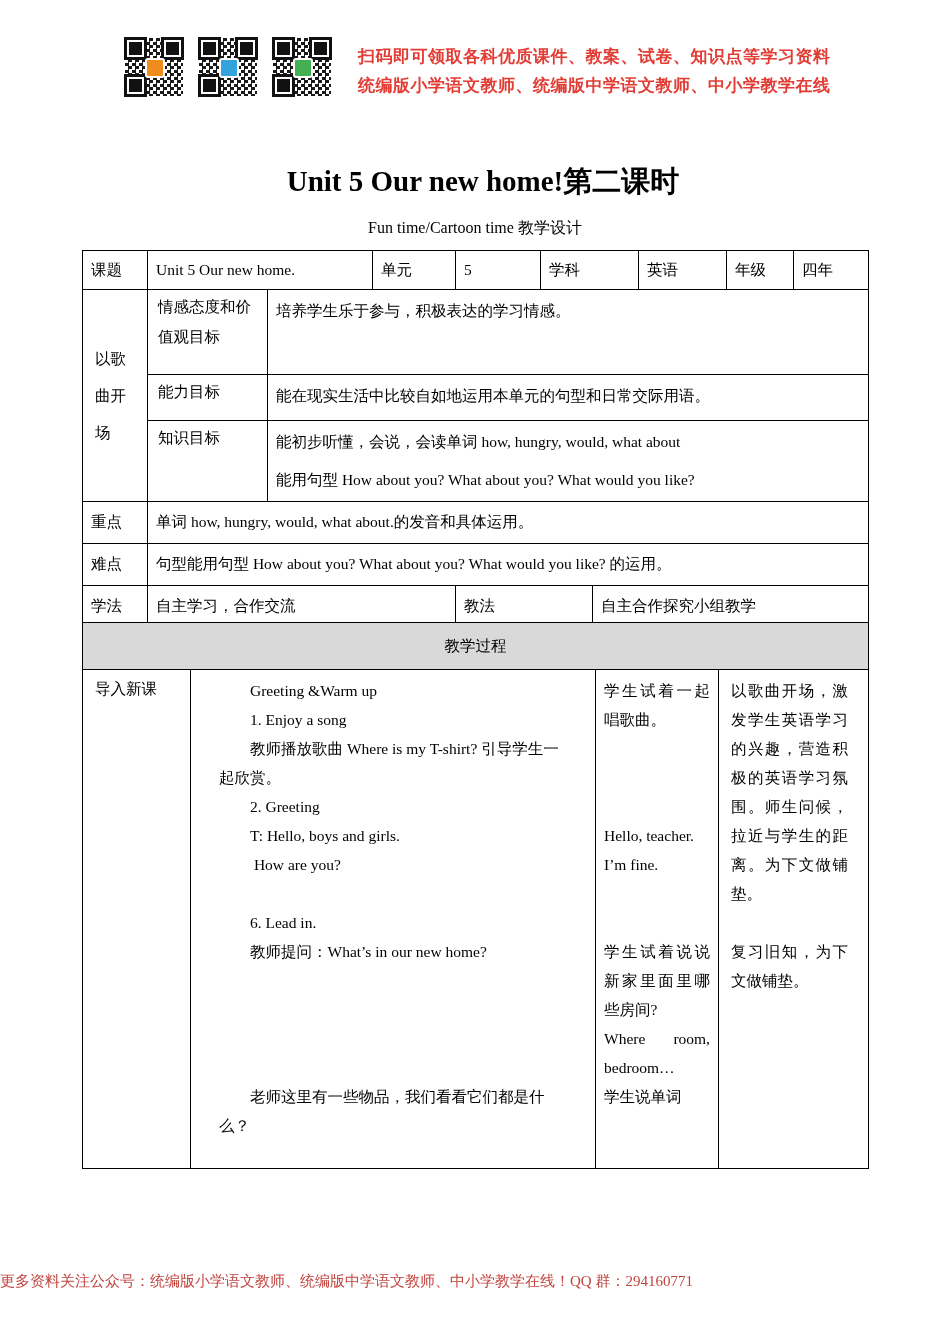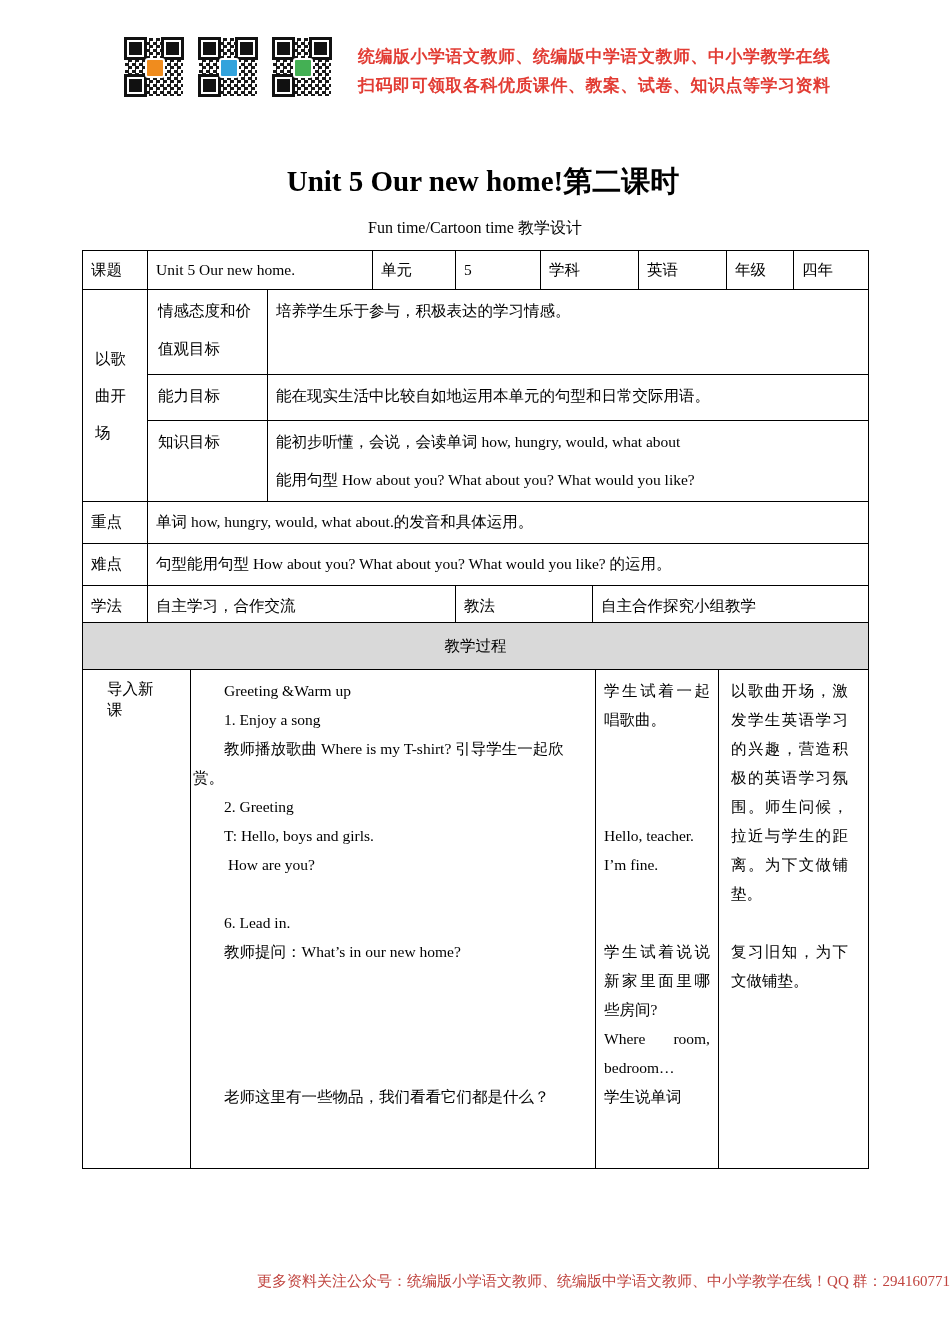--- a/index.html
+++ b/index.html
@@ -25,41 +25,41 @@
              font-size:29px;font-weight:700;margin:8px}
   .doc-subtitle{position:absolute;top:218px;left:0;width:950px;text-align:center;font-size:16px}
 
   
   table{border-collapse:collapse;table-layout:fixed;font-size:15.5px}
   td{border:1px solid #000;padding:2px 8px;vertical-align:middle;overflow:hidden}
 
   .t1{position:absolute;left:82px;top:250px;width:786px}
   .t1 .r1 td{height:34px}
   .goals-label{vertical-align:middle;line-height:37px;padding:0 12px}
-  .gl{vertical-align:top;line-height:38px;padding:2px 10px}
+  .gl{vertical-align:top;line-height:30px;padding:2px 10px}
   .gc{vertical-align:top;line-height:38px;padding:2px 8px}
   .gc .line,.goals-label .line{line-height:38px}
   .rg1 td{height:80px}
   .rg2 td{height:41px}
   .rg3 td{height:75px}
   .rs td{height:37px}
 
   .t2{position:absolute;left:82px;top:622px;width:786px}
   .t2-title{height:26px;background:#d9d9d9;text-align:center;padding:10px}
   .t2-head td{height:27px;text-align:center;padding:2px}
   .t2-body td{vertical-align:top;height:480px}
-  .stage{padding:9px 24px}
-  .teacher{padding:6px 2px;text-align:left}
+  .stage{padding:9px 12px}
+  .teacher{padding:6px 28px;text-align:left}
   .teacher .line{line-height:29px;white-space:pre-wrap}
   .student{padding:6px 8px;text-align:justify}
   .student .line{line-height:29px}
   .intent{padding:6px 20px 6px 12px;text-align:justify}
   .intent .line{line-height:29px}
 
-  .footer{position:absolute;top:1272px;left:0;width:950px;text-align:right;
+  .footer{position:absolute;top:1272px;left:0;width:950px;text-align:left;
           font-size:15px;color:#c0443f}
 </style>
 </head>
 <body>
 
 <div class="page">
 
   <div class="qr-group">
     <div class="qr">
       <span class="finder f-tl"></span>
@@ -75,22 +75,22 @@
     </div>
     <div class="qr">
       <span class="finder f-tl"></span>
       <span class="finder f-tr"></span>
       <span class="finder f-bl"></span>
       <span class="qr-center" style="background: rgb(68, 176, 84);"></span>
     </div>
   </div>
 
   <div class="banner-text">
+    <div class="banner-line">扫码即可领取各科优质课件、教案、试卷、知识点等学习资料</div>
     <div class="banner-line">统编版小学语文教师、统编版中学语文教师、中小学教学在线</div>
-    <div class="banner-line">扫码即可领取各科优质课件、教案、试卷、知识点等学习资料</div>
   </div>
 
   <h1 class="doc-title">Unit 5 Our new home!第二课时</h1>
   <div class="doc-subtitle">Fun time/Cartoon time 教学设计</div>
 
   <table class="t1">
     <colgroup>
       <col style="width:65px">
         <col style="width:120px">
         <col style="width:105px">

